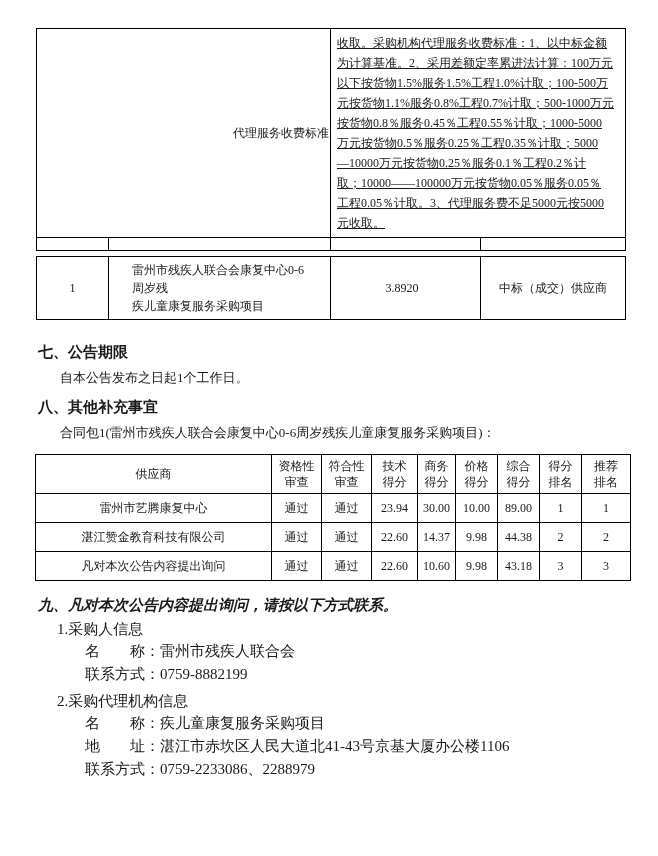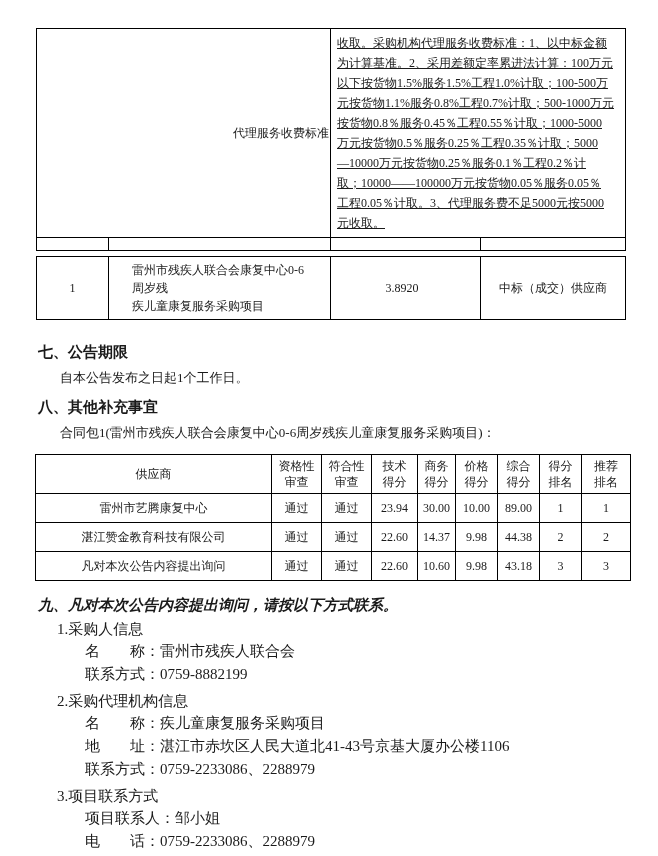--- a/index.html
+++ b/index.html
@@ -187,23 +187,14 @@
       <span>名　　称：</span><span>疾儿童康复服务采购项目</span>
     </div>
     <div class="cline">
       <span>地　　址：</span><span>湛江市赤坎区人民大道北41-43号京基大厦办公楼1106</span>
     </div>
     <div class="cline">
       <span>联系方式：</span><span>0759-2233086、2288979</span>
     </div>
   </div>
 
-  <div>
-    <div class="cblock-title gap">3.项目联系方式</div>
-    <div class="cline">
-      <span>项目联系人：</span><span>邹小姐</span>
-    </div>
-    <div class="cline">
-      <span>电　　话：</span><span>0759-2233086、2288979</span>
-    </div>
-  </div>
 
 </div>
 
 </body></html>

